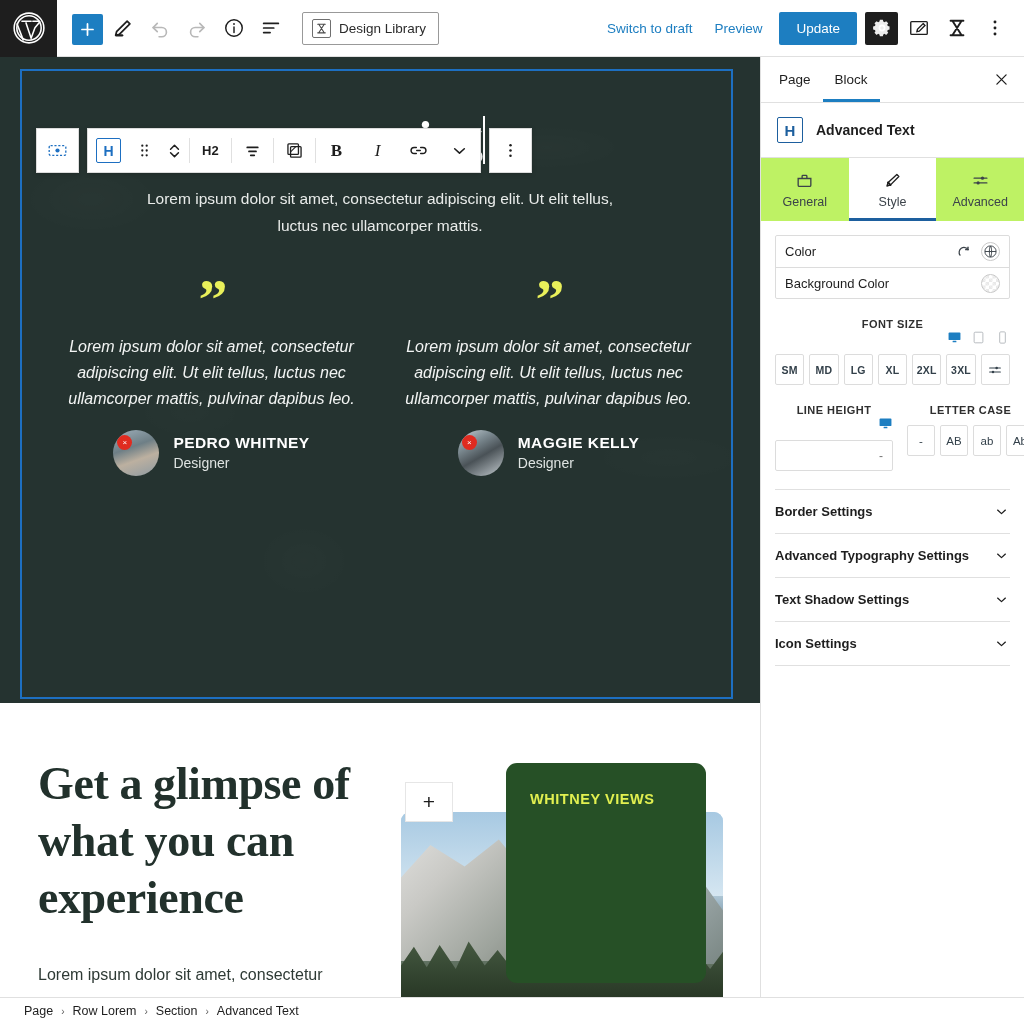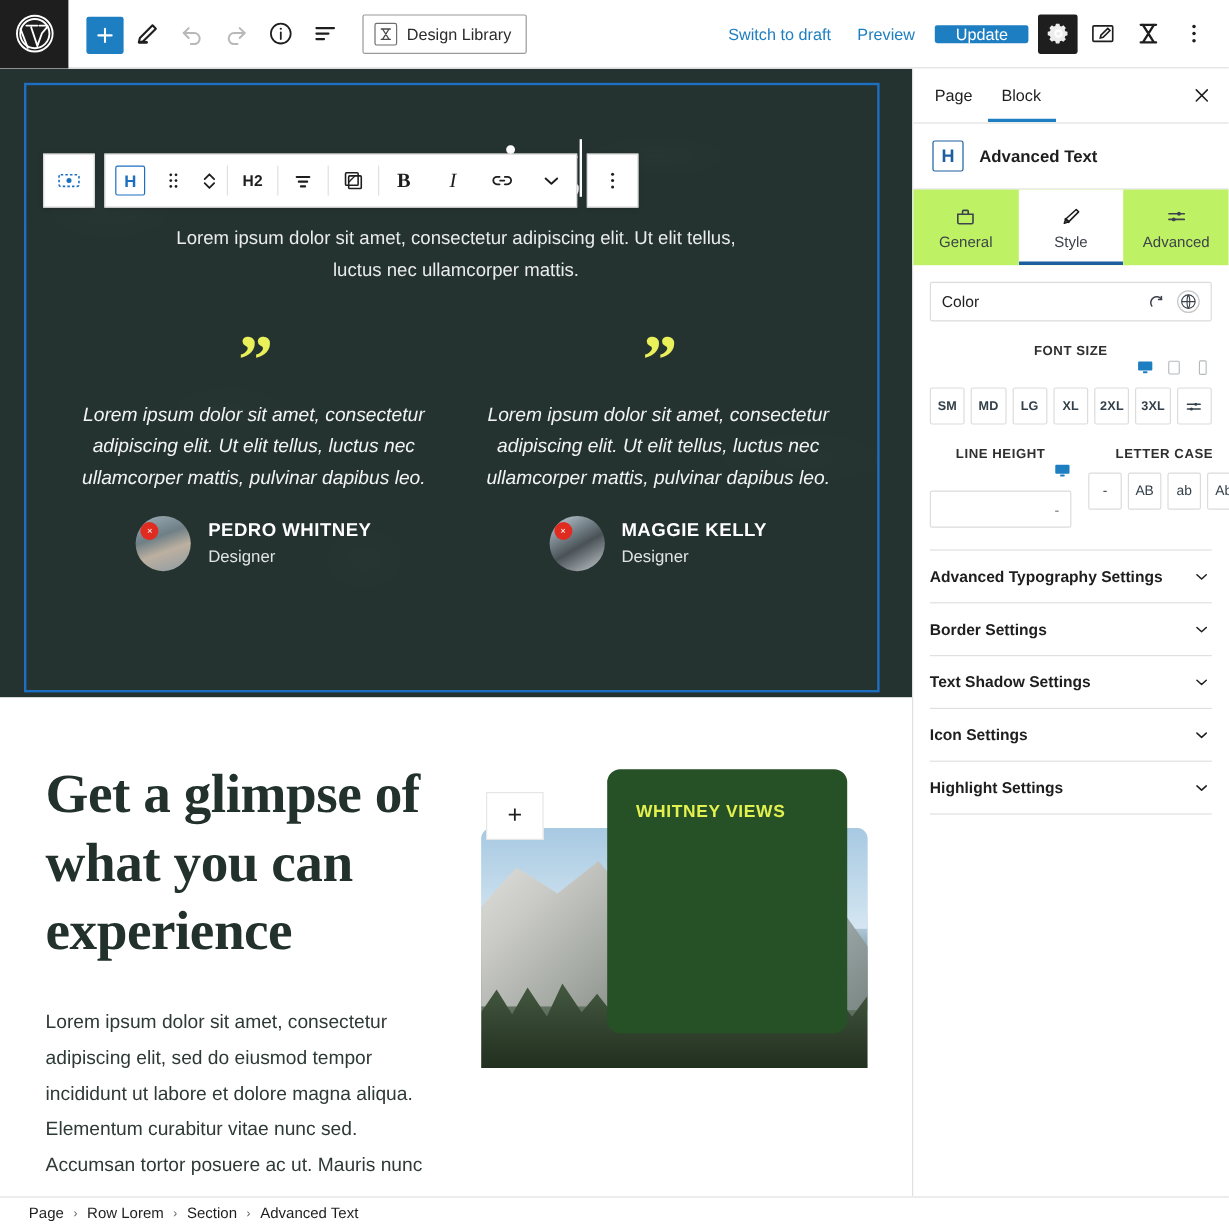--- a/index.html
+++ b/index.html
@@ -37,30 +37,30 @@
     display: flex; align-items: center; gap: 8px; height: 33px; padding: 0 12px 0 9px;
     border: 1px solid #999; border-radius: 2px; background: #fff; margin-left: 11px;
     font-size: 13.5px; color: #2b2b2b; cursor: pointer;
   }
   .dl-icon { width: 19px; height: 19px; border: 1.5px solid #6f6f6f; border-radius: 2px;
     display: flex; align-items: center; justify-content: center; }
   .dl-icon svg { width: 13px; height: 13px; }
   .link-btn { background: none; border: none; font-size: 13.5px; color: #1d7ec1; cursor: pointer; padding: 6px 9px; font-family: inherit; }
   .update-btn {
     background: #1d7ec1; color: #fff; border: none; border-radius: 2px;
-    font-size: 13.5px; padding: 0 17px; height: 15px; cursor: pointer; font-family: inherit; margin: 0 4px;
+    font-size: 13.5px; padding: 0 17px; height: 33px; cursor: pointer; font-family: inherit; margin: 0 4px;
   }
 
   
   .body-wrap { flex: 1; display: flex; min-height: 0; position: relative; }
 
   
   .canvas { flex: 1; position: relative; overflow: hidden; background: #fff; }
   .hero {
-    position: relative; background: #253330; height: 524px; overflow: hidden;
+    position: relative; background: #253330; height: 646px; overflow: hidden;
   }
   .hero::before {
     content: ""; position: absolute; inset: 0; opacity: .5;
     background-image:
       radial-gradient(ellipse 120px 60px at 12% 22%, rgba(255,255,255,.035), transparent 70%),
       radial-gradient(ellipse 140px 40px at 72% 14%, rgba(255,255,255,.03), transparent 70%),
       radial-gradient(ellipse 90px 70px at 40% 78%, rgba(255,255,255,.028), transparent 70%),
       radial-gradient(ellipse 160px 50px at 88% 62%, rgba(255,255,255,.025), transparent 70%),
       radial-gradient(ellipse 110px 55px at 25% 55%, rgba(255,255,255,.022), transparent 70%);
   }
@@ -536,20 +536,25 @@
                 <path d="M18 8.5h-3.6"></path>
               <path d="M18.2 8.4A7 7 0 106 16.8"></path>
             </svg>
             <span class="swatch globe">
               <svg viewBox="0 0 24 24" fill="none" stroke="currentColor" stroke-width="1.5">
                 <circle cx="12" cy="12" r="9"></circle>
                 <path d="M3.2 12h17.6M12 3.2c2.4 2.6 2.4 15.2 0 17.6M12 3.2c-2.4 2.6-2.4 15.2 0 17.6"></path>
               </svg>
             </span>
           </div>
+          <div class="color-row">
+            <span>Background Color</span>
+            <span class="spacer"></span>
+            <span class="swatch"></span>
+          </div>
         </div>
 
         <div class="field-label-row">
           <span class="field-label">FONT SIZE</span>
           <span class="device-icons">
             <svg class="on" viewBox="0 0 24 24" fill="currentColor">
               <rect x="2.5" y="4" width="19" height="12" rx="1.4"></rect>
                 <rect x="9" y="17" width="6" height="2.6" rx=".6"></rect>
             </svg>
             <svg viewBox="0 0 24 24" fill="none" stroke="currentColor" stroke-width="1.5">
@@ -598,45 +603,39 @@
               <button class="case-btn">-</button>
               <button class="case-btn">AB</button>
               <button class="case-btn">ab</button>
               <button class="case-btn">Ab</button>
             </div>
           </div>
         </div>
 
         <div class="panels">
           <div class="panel-row">
-            <span>Advanced Typography Settings</span>
+            <span>Border Settings</span>
             <svg viewBox="0 0 24 24" fill="none" stroke="currentColor" stroke-width="1.8" stroke-linecap="round" stroke-linejoin="round">
                 <path d="M6.5 10l5.5 5 5.5-5"></path>
               </svg>
           </div>
           <div class="panel-row">
-            <span>Border Settings</span>
+            <span>Advanced Typography Settings</span>
             <svg viewBox="0 0 24 24" fill="none" stroke="currentColor" stroke-width="1.8" stroke-linecap="round" stroke-linejoin="round">
                 <path d="M6.5 10l5.5 5 5.5-5"></path>
               </svg>
           </div>
           <div class="panel-row">
             <span>Text Shadow Settings</span>
             <svg viewBox="0 0 24 24" fill="none" stroke="currentColor" stroke-width="1.8" stroke-linecap="round" stroke-linejoin="round">
                 <path d="M6.5 10l5.5 5 5.5-5"></path>
               </svg>
           </div>
           <div class="panel-row">
             <span>Icon Settings</span>
-            <svg viewBox="0 0 24 24" fill="none" stroke="currentColor" stroke-width="1.8" stroke-linecap="round" stroke-linejoin="round">
-                <path d="M6.5 10l5.5 5 5.5-5"></path>
-              </svg>
-          </div>
-          <div class="panel-row">
-            <span>Highlight Settings</span>
             <svg viewBox="0 0 24 24" fill="none" stroke="currentColor" stroke-width="1.8" stroke-linecap="round" stroke-linejoin="round">
                 <path d="M6.5 10l5.5 5 5.5-5"></path>
               </svg>
           </div>
         </div>
       </div>
     </div>
   </div>
 
   <div class="breadcrumb">

